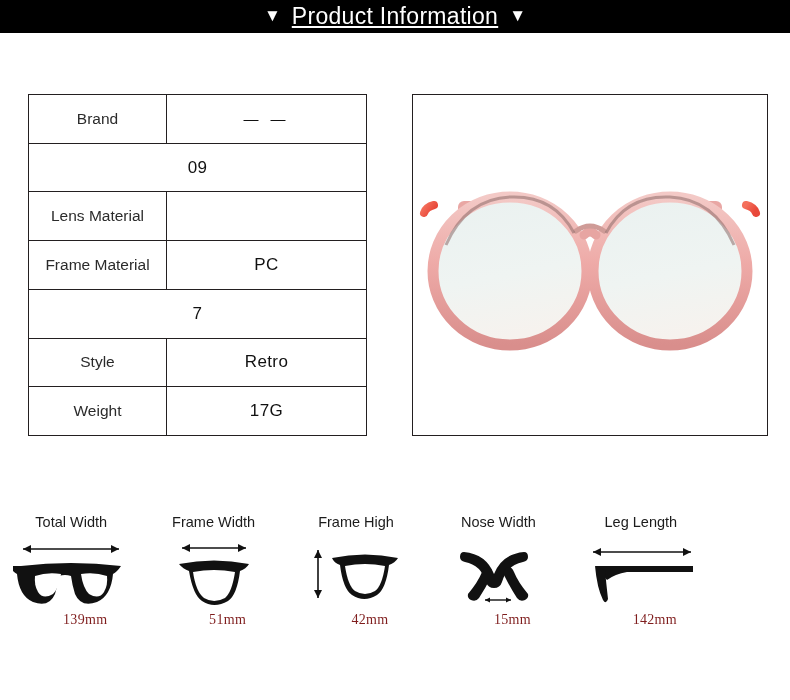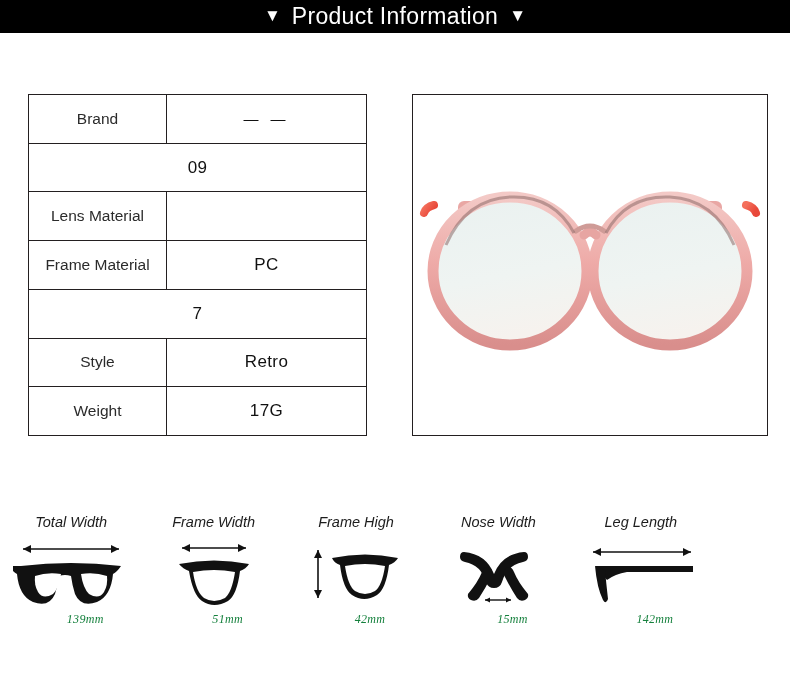--- a/index.html
+++ b/index.html
@@ -27,20 +27,21 @@
     display: flex;
     align-items: center;
     justify-content: center;
   }
   .header-title {
     color: #ffffff;
     font-size: 23px;
     letter-spacing: 0.3px;
     font-weight: 400;
     white-space: nowrap;
+    text-decoration: underline;
   }
   .header-caret {
     color: #ffffff;
     font-size: 17px;
     line-height: 1;
     position: relative;
     top: -1px;
   }
   .header-caret.left { margin-right: 11px; }
   .header-caret.right { margin-left: 11px; }
@@ -108,21 +109,20 @@
   .photo-box svg { display: block; }
 
   
   .measure-row {
     position: absolute;
     left: 0;
     top: 510px;
     width: 712px;
     height: 150px;
     display: flex;
-    font-style: italic;
   }
   .measure-item {
     flex: 1 1 0;
     display: flex;
     flex-direction: column;
     align-items: center;
   }
   .measure-label {
     font-size: 14.5px;
     color: #1c1c1c;
@@ -132,22 +132,22 @@
   }
   .measure-figure {
     height: 78px;
     display: flex;
     align-items: center;
     justify-content: center;
   }
   .measure-figure svg { display: block; }
   .measure-value {
     font-family: "Liberation Serif", serif;
-    font-size: 12px;
-    color: #15803d;
+    font-size: 14px;
+    color: #7f1d1d;
     letter-spacing: 0.3px;
     white-space: nowrap;
     margin-left: 28px;
   }
 </style>
 </head>
 <body>
 
 <div class="header-bar">
   <span class="header-caret left">▼</span>

